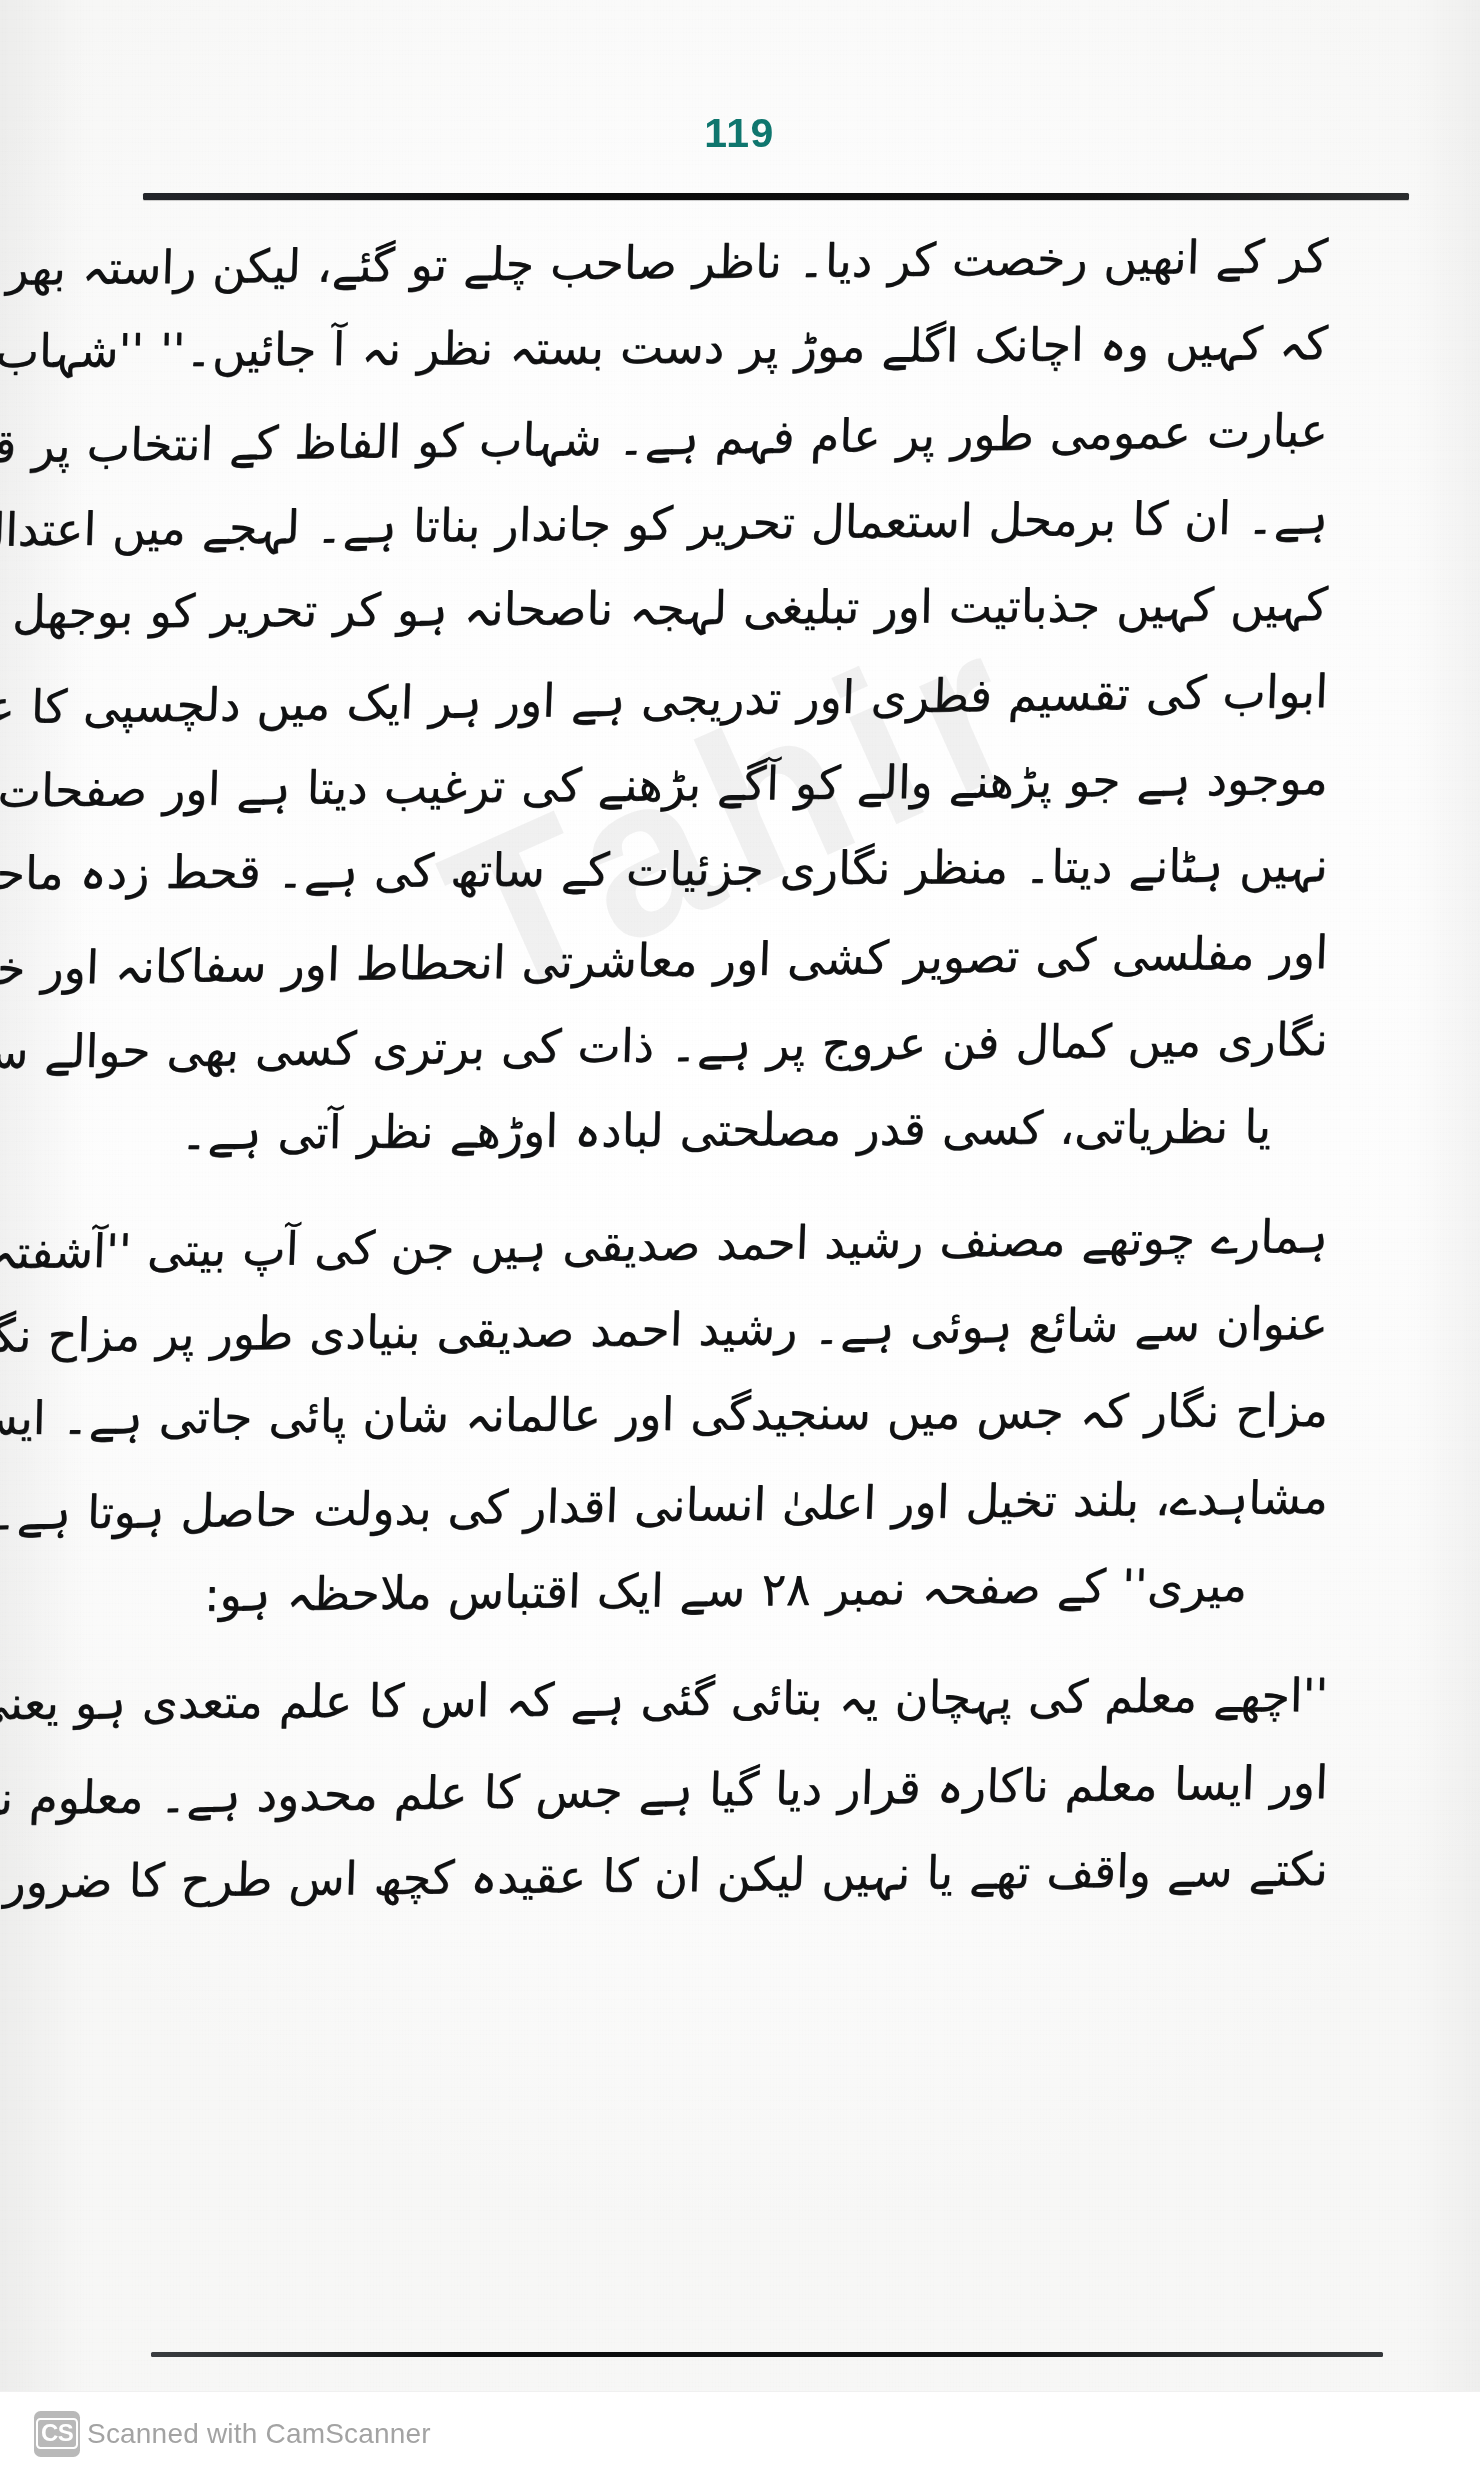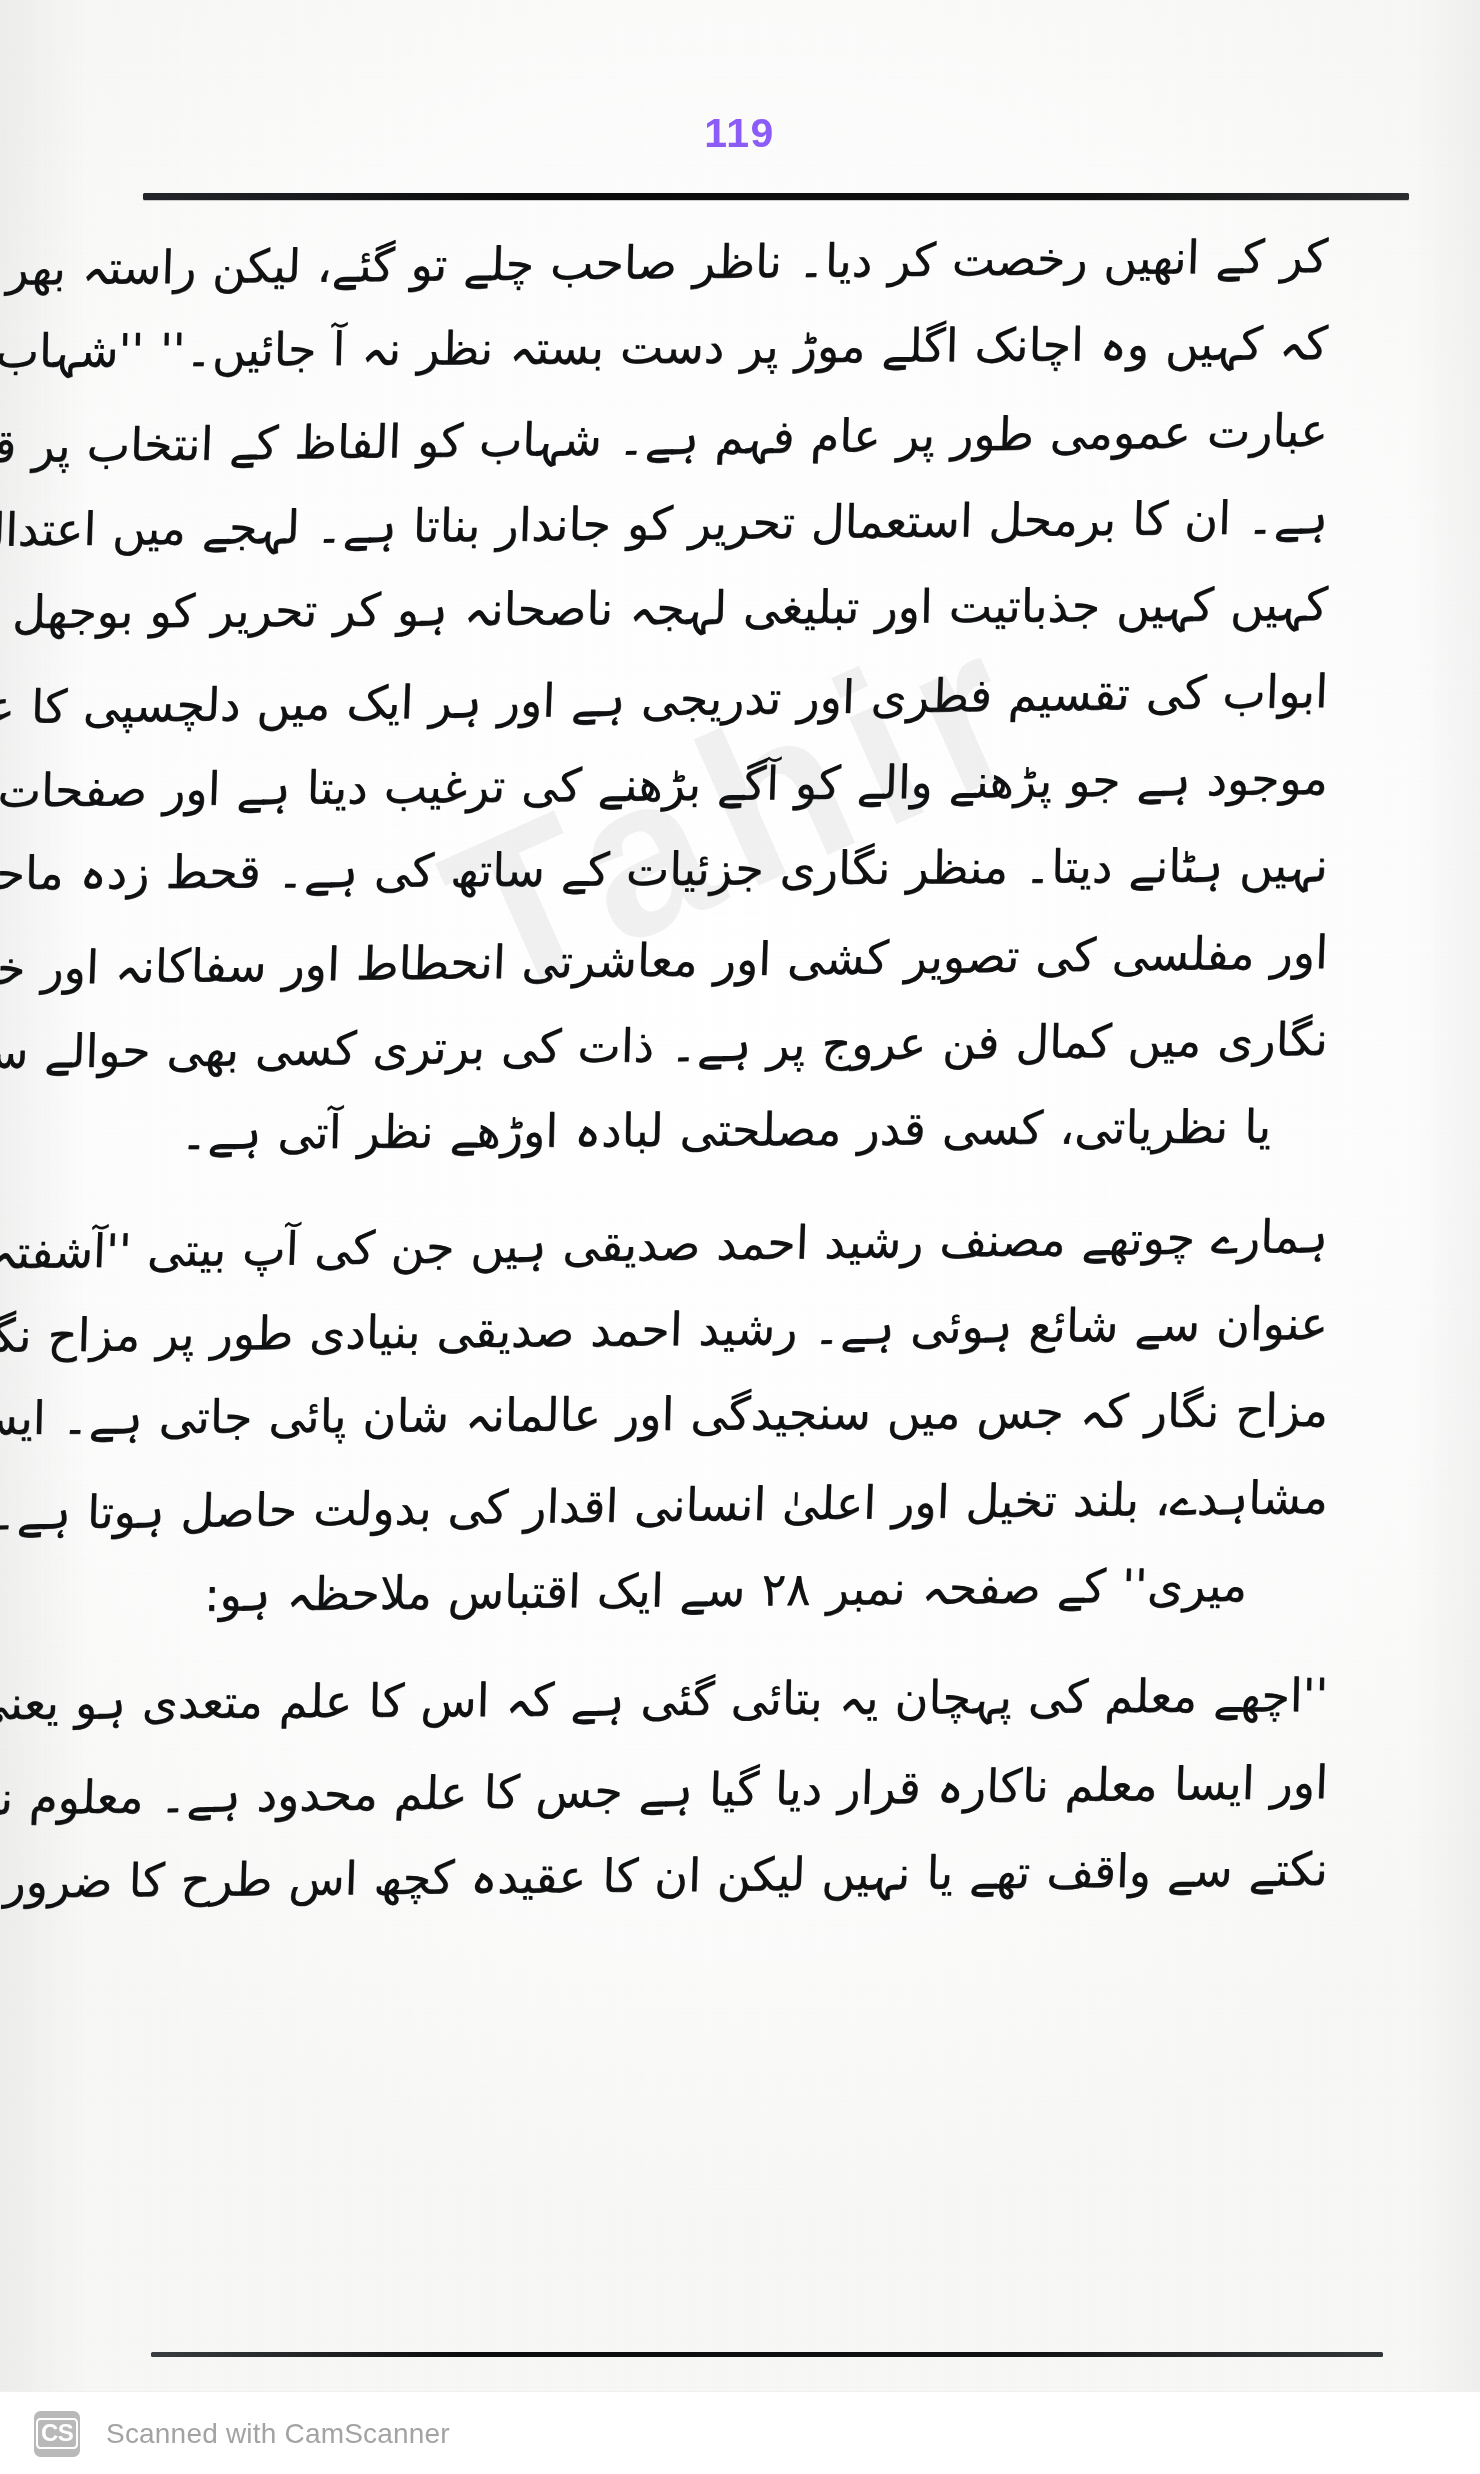--- a/index.html
+++ b/index.html
@@ -73,21 +73,21 @@
   
   .page-number {
     position: absolute;
     top: 110px;
     left: 0;
     right: 0;
     text-align: center;
     font-family: "Liberation Sans", sans-serif;
     font-size: 41px;
     font-weight: 700;
-    color: #8b5cf6;
+    color: #0f766e;
     letter-spacing: 1.5px;
     z-index: 4;
   }
 
   
   .rule {
     position: absolute;
     z-index: 4;
   }
   .rule-top {
@@ -157,21 +157,21 @@
   
   .footer {
     position: absolute;
     left: 0;
     right: 0;
     bottom: 0;
     height: 83px;
     background: #ffffff;
     display: flex;
     align-items: center;
-    gap: 26px;
+    gap: 7px;
     padding-right: 0;
     padding-left: 19px;
     direction: ltr;
     z-index: 6;
     border-top: 0.7px solid #f0f0f0;
   }
   .cs-logo {
     width: 46px;
     height: 46px;
     margin-left: 16px;

